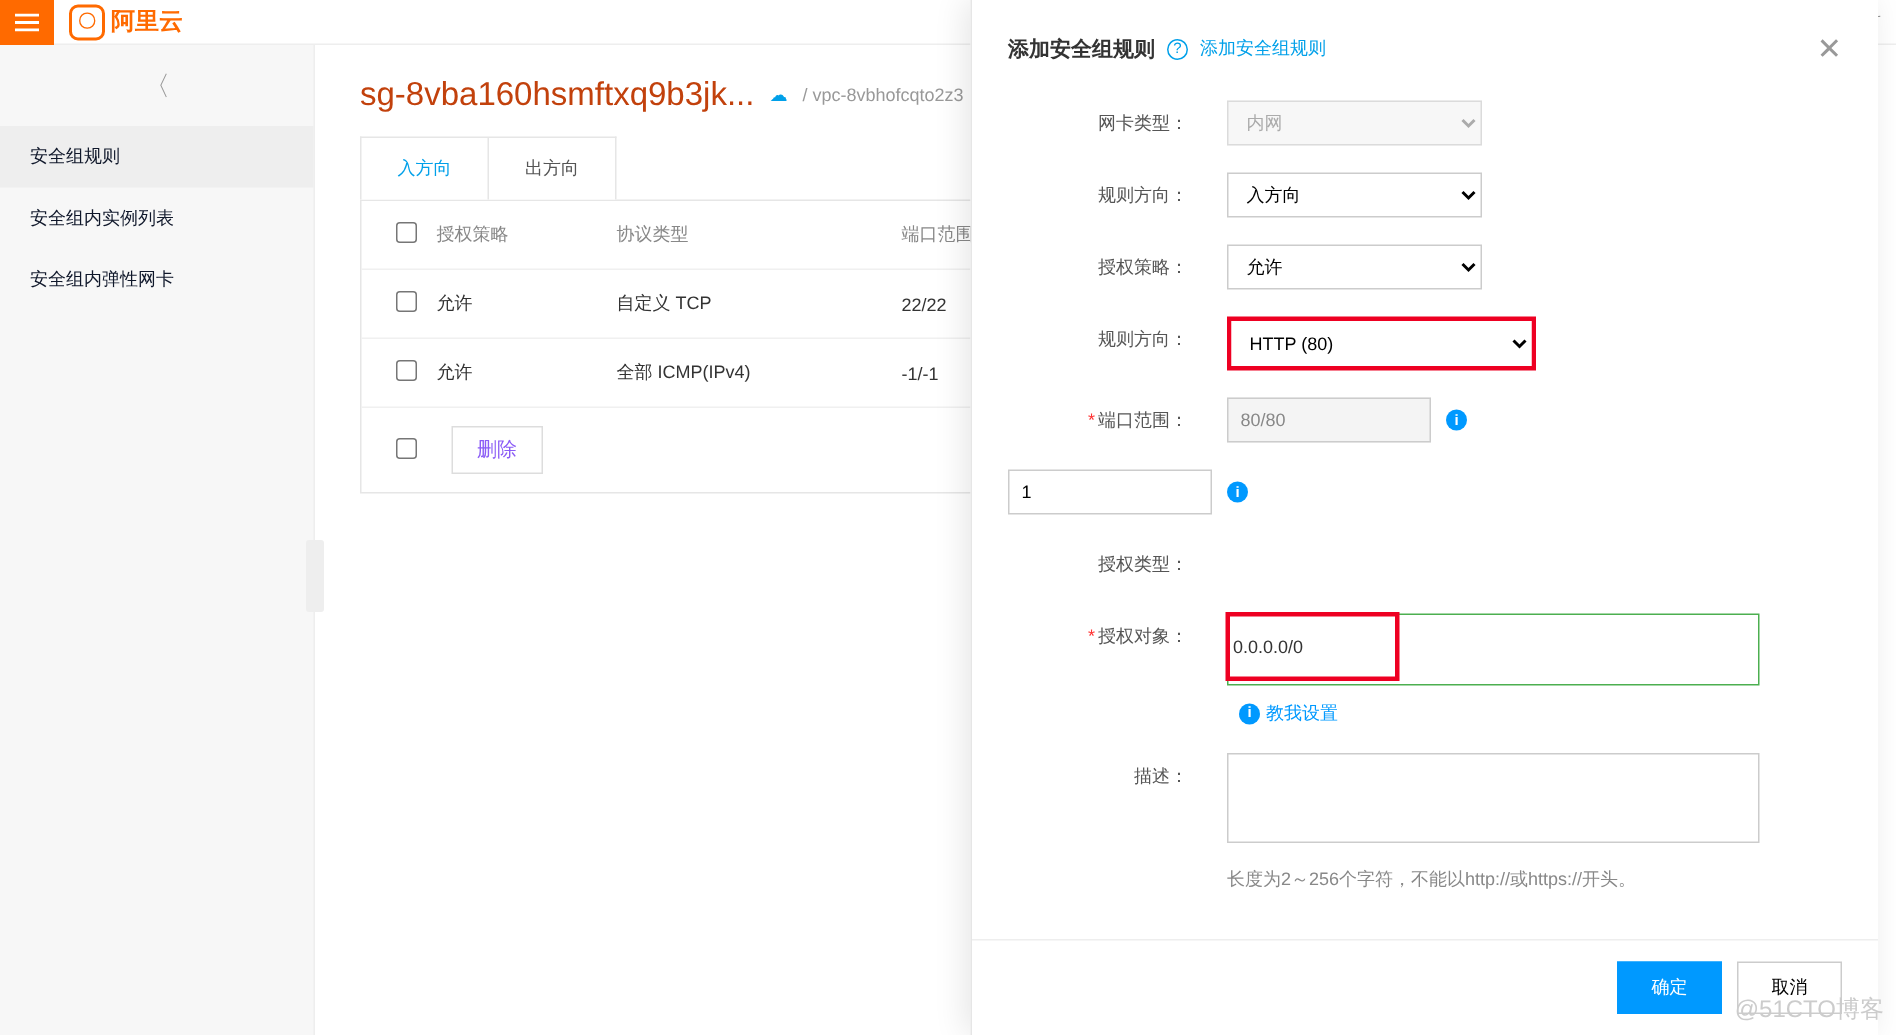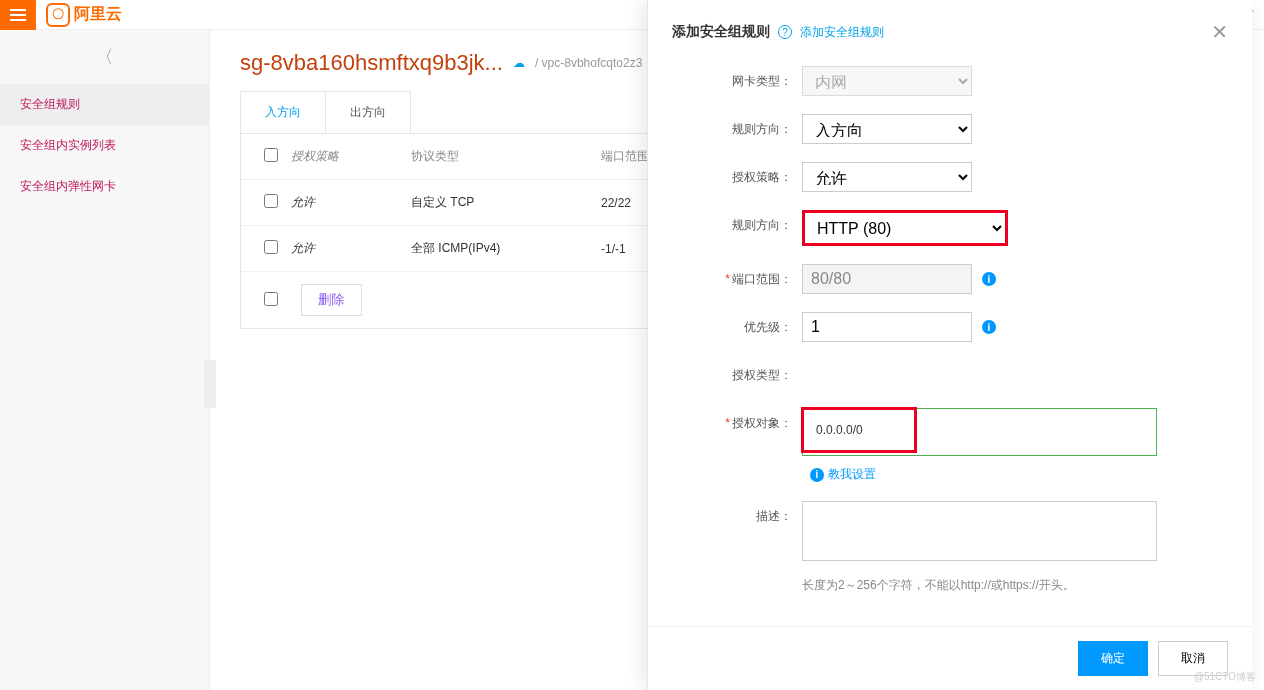--- a/index.html
+++ b/index.html
@@ -9,72 +9,72 @@
 .menu-btn svg { fill: #fff; }
 .logo { display: flex; align-items: center; color: #ff6a00; font-size: 16px; font-weight: bold; gap: 4px; }
 .logo-icon { width: 24px; height: 24px; border: 2px solid #ff6a00; border-radius: 6px; display: inline-flex; align-items: center; justify-content: center; color: #ff6a00; font-size: 12px; }
 .top-right { margin-left: auto; display: flex; gap: 10px; color: #999; font-size: 12px; align-items: center; }
 .top-right span { cursor: pointer; }
 .search-icon { color: #999; }
 
 .layout { display: flex; height: calc(100vh - 30px); }
 .sidebar { width: 210px; background: #f7f7f7; border-right: 1px solid #eee; }
 .sidebar-back { text-align: center; padding: 15px 0; color: #999; font-size: 18px; cursor: pointer; }
-.sidebar-item { padding: 12px 20px; color: #be185d; cursor: pointer; }
+.sidebar-item { padding: 12px 20px; color: #0f172a; cursor: pointer; }
 .sidebar-item.active { background: #eee; }
 
 .main { flex: 1; padding: 20px 30px; position: relative; }
 .breadcrumb { display: flex; align-items: center; gap: 10px; margin-bottom: 15px; }
 .breadcrumb h1 { font-size: 22px; font-weight: normal; color: #c2410c; }
 .cloud-icon { color: #00a0e9; }
 .breadcrumb-sub { color: #999; font-size: 12px; }
 
 .tabs { border: 1px solid #e6e6e6; border-bottom: none; display: inline-flex; background: #fff; }
 .tab { padding: 12px 24px; cursor: pointer; color: #555; border-right: 1px solid #e6e6e6; }
 .tab:last-child { border-right: none; }
 .tab.active { color: #00a0e9; }
 
 .table { border: 1px solid #e6e6e6; background: #fff; }
 .table-header, .table-row { display: flex; align-items: center; padding: 14px 10px; border-bottom: 1px solid #f0f0f0; }
 .table-header { color: #888; }
 .col-check { width: 40px; text-align: center; }
-.col-policy { width: 120px; font-style: italic; }
+.col-policy { width: 120px; }
 .col-proto { width: 190px; }
 .col-port { width: 120px; }
 .table-footer { padding: 12px 10px; display: flex; align-items: center; gap: 10px; }
 .btn-del { border: 1px solid #ddd; padding: 6px 16px; color: #8b5cf6; background: #fff; cursor: pointer; }
 
 .left-handle { position: absolute; left: -6px; top: 50%; width: 12px; height: 48px; background: #eee; border-radius: 2px; cursor: pointer; }
 .modal { position: fixed; top: 0; right: 12px; bottom: 0; width: 605px; background: #fff; border-left: 1px solid #e6e6e6; box-shadow: -4px 0 20px rgba(0,0,0,.1); display: flex; flex-direction: column; }
 .modal-header { padding: 20px 24px 12px; display: flex; align-items: center; gap: 8px; }
 .modal-title { font-size: 14px; font-weight: bold; }
 .help-icon { width: 14px; height: 14px; border: 1px solid #00a0e9; border-radius: 50%; color: #00a0e9; font-size: 10px; display: inline-flex; align-items: center; justify-content: center; }
 .help-link { color: #00a0e9; cursor: pointer; }
 .close-btn { margin-left: auto; font-size: 20px; color: #999; cursor: pointer; }
 .modal-body { flex: 1; padding: 10px 24px; overflow-y: auto; }
-.form-row { display: flex; align-items: flex-start; margin-bottom: 18px; }
+.form-row { display: flex; align-items: flex-start; margin-bottom: 18px; gap: 16px; }
 .form-label { width: 130px; text-align: right; padding-right: 10px; color: #555; line-height: 30px; }
 .form-label .req { color: #f33; margin-right: 2px; }
 .form-field { flex: 1; display: flex; align-items: center; gap: 10px; flex-wrap: wrap; }
-select, input[type=text], textarea { border: 1px solid #ccc; padding: 6px 8px; font-size: 16px; height: 30px; background: #fff; font-family: inherit; }
+select, input[type=text], textarea { border: 1px solid #ccc; padding: 6px 8px; font-size: 12px; height: 30px; background: #fff; font-family: inherit; }
 select { width: 170px; }
-input[type=text] { width: 170px; }
+input[type=text] { width: 136px; }
 input[disabled], select[disabled] { background: #f4f4f4; color: #888; }
 .info-icon { width: 14px; height: 14px; background: #0099ff; color: #fff; border-radius: 50%; display: inline-flex; align-items: center; justify-content: center; font-size: 10px; font-weight: bold; cursor: pointer; }
 .highlight-red { border: 3px solid #e02; padding: 0; display: inline-block; }
 .highlight-red select, .highlight-red .inner-input { border: none; margin: 0; }
 .auth-obj-outer { border: 1px solid #4caf50; padding: 6px; width: 355px; height: 48px;}
-.auth-obj-red { border: 3px solid #e02; width: 116px; height: 46px; display: flex; align-items: center; padding-left: 12px; margin: -8px 0 -8px -8px; }
+.auth-obj-red { border: 3px solid #e02; width: 116px; height: 46px; display: flex; align-items: center; padding-left: 2px; margin: -8px 0 -8px -8px; }
 .help-me { color: #0099ff; cursor: pointer; display: flex; align-items: center; gap: 4px; margin-left: 8px; }
 textarea { width: 355px; height: 60px; resize: none; }
 .hint { color: #888; font-size: 12px; margin-top: 6px; }
 .modal-footer { padding: 14px 24px; border-top: 1px solid #eee; display: flex; justify-content: flex-end; gap: 10px; }
 .btn { padding: 8px 22px; font-size: 12px; cursor: pointer; border: 1px solid #ccc; background: #fff; }
 .btn-primary { background: #0099ff; color: #fff; border-color: #0099ff; }
-.watermark { position: fixed; right: 8px; bottom: 6px; color: #ccc; font-size: 10px; }
+.watermark { position: fixed; right: 8px; bottom: 6px; color: #ccc; font-size: 16px; }
 input[type=checkbox]{width:14px;height:14px;cursor:pointer;}
 </style>
 </head>
 <body>
 
 <div class="top-bar">
   <div class="menu-btn">
     <svg width="16" height="12">
         <rect width="16" height="2"></rect>
         <rect y="5" width="16" height="2"></rect>
@@ -181,21 +181,20 @@
 
     <div class="form-row">
       <div class="form-label"><span class="req">*</span><span>端口范围：</span></div>
       <div class="form-field">
         <input type="text" disabled="" value="80/80" style="">
         <span class="info-icon">i</span>
       </div>
     </div>
 
     <div class="form-row">
-      <div class="form-label">优先级：</div>
       <div class="form-field">
         <input type="text" value="1" style="">
         <span class="info-icon">i</span>
       </div>
     </div>
 
     <div class="form-row">
       <div class="form-label">授权类型：</div>
     </div>
 

